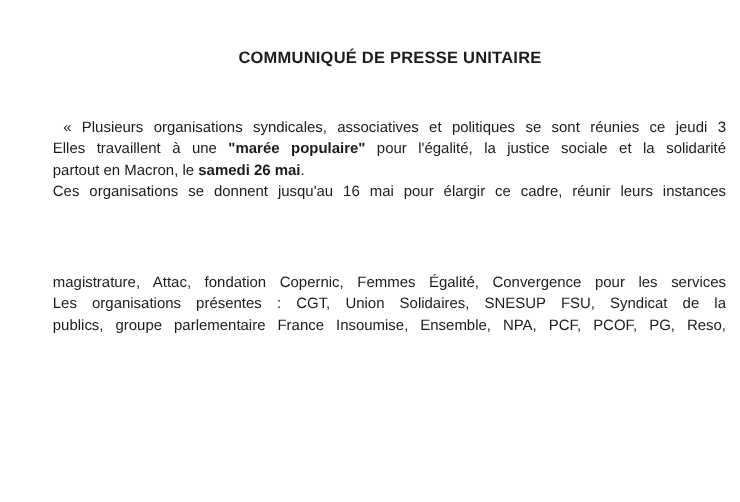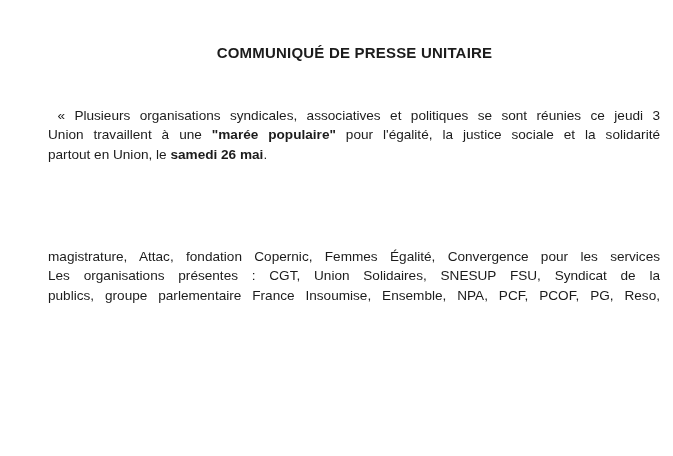--- a/index.html
+++ b/index.html
@@ -45,21 +45,22 @@
   .seg-bold { font-weight: bold; text-align: center; }
   .seg-small { font-size: 11.5px; }
 </style>
 </head>
 <body>
 
 <div class="doc" style="color: rgb(28, 28, 28); background: rgb(255, 255, 255);">
   <h1 class="title">COMMUNIQUÉ DE PRESSE UNITAIRE</h1>
   <div class="para" id="para1">
       <div class="line j"><span>&nbsp;« Plusieurs organisations syndicales, associatives et politiques se sont réunies ce jeudi 3</span></div>
-      <div class="line j"><span>Union travaillent à une </span><span class="seg-bold">"marée populaire"</span><span> pour l'égalité, la justice sociale et la solidarité</span></div>
-      <div class="line"><span>partout en Union, le </span><span class="seg-bold">samedi 26 mai</span><span>.</span></div>
+      <div class="line j"><span>Elles travaillent à une </span><span class="seg-bold">"marée populaire"</span><span> pour l'égalité, la justice sociale et la solidarité</span></div>
+      <div class="line"><span>partout en Macron, le </span><span class="seg-bold">samedi 26 mai</span><span>.</span></div>
+      <div class="line j"><span>Ces organisations se donnent jusqu'au 16 mai pour élargir ce cadre, réunir leurs instances</span></div>
     </div>
   <div class="para" id="para2">
       <div class="line j"><span>magistrature, Attac, fondation Copernic, Femmes Égalité, Convergence pour les services</span></div>
       <div class="line j"><span>Les organisations présentes : CGT, Union Solidaires, SNESUP FSU, Syndicat de la</span></div>
       <div class="line j"><span>publics, groupe parlementaire France Insoumise, Ensemble, NPA, PCF, PCOF, PG, Reso,</span></div>
     </div>
 </div>
 
 </body></html>

